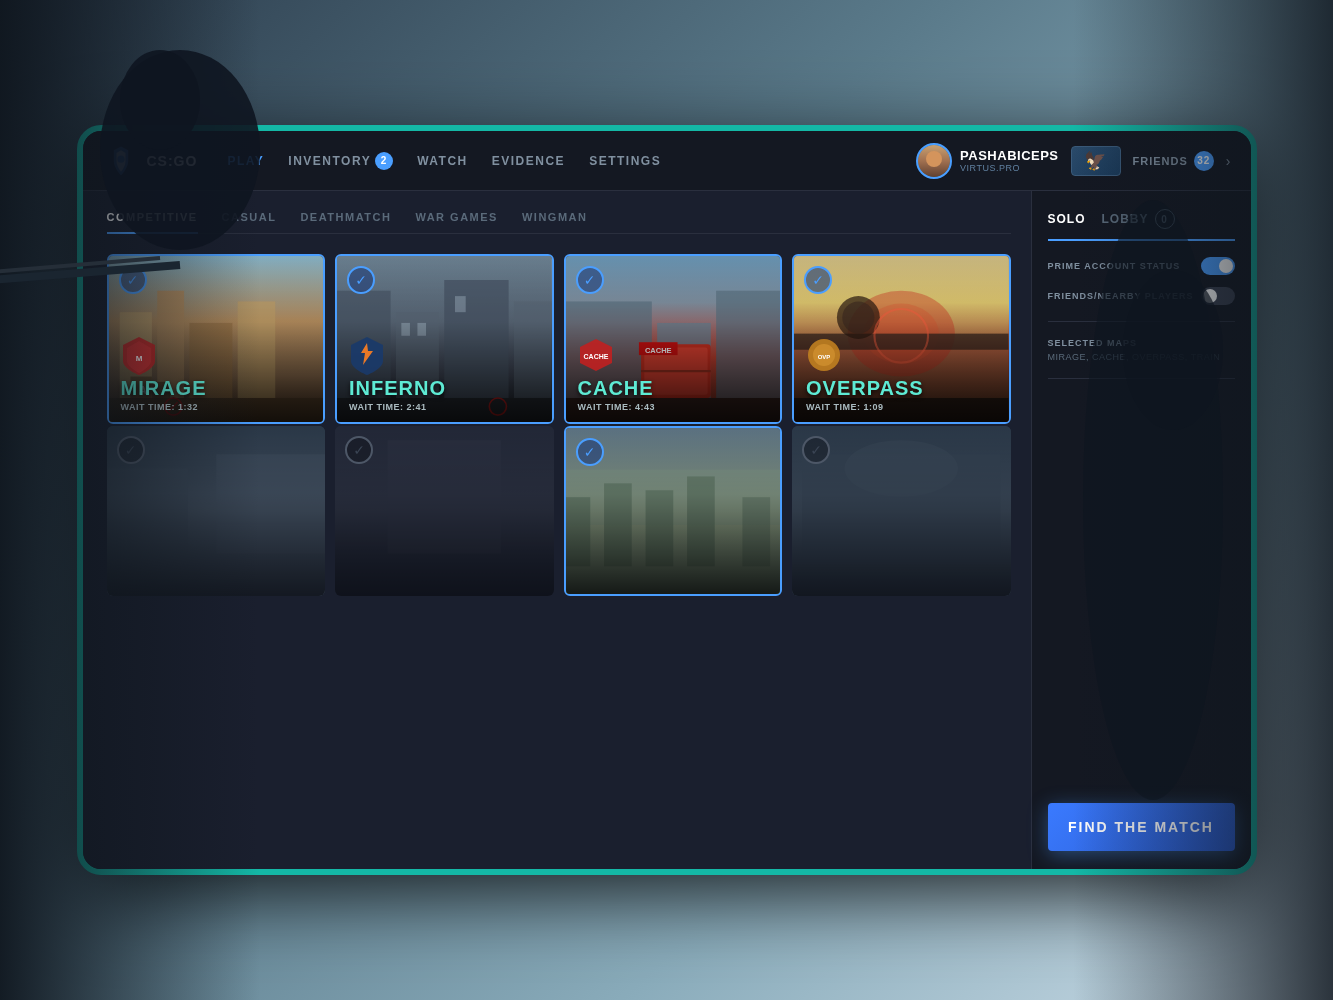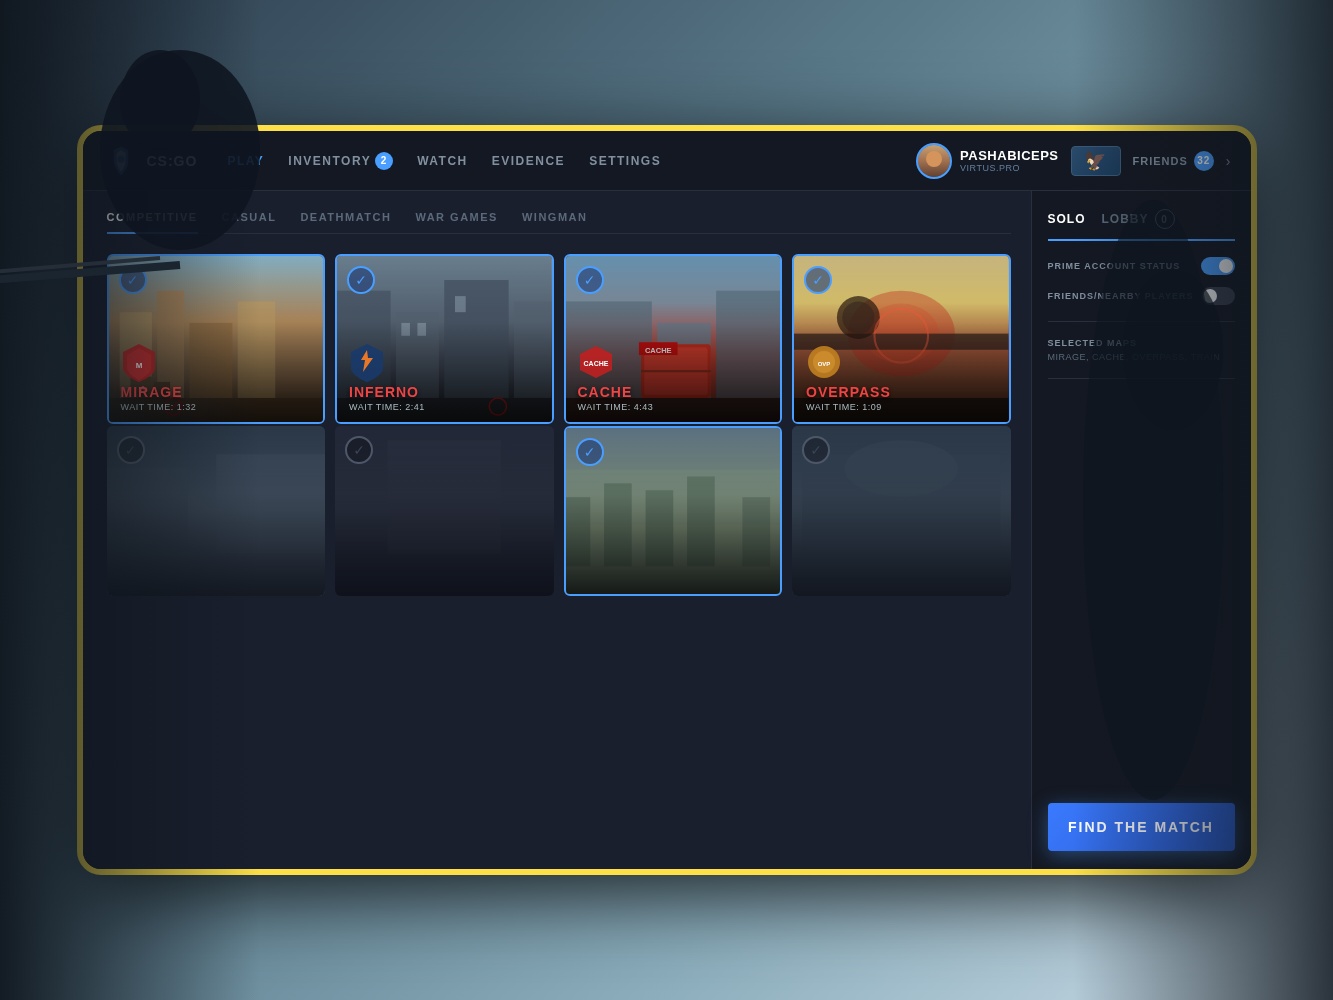--- a/index.html
+++ b/index.html
@@ -22,21 +22,21 @@
       z-index: 0;
     }
 
     .tablet-frame {
       position: relative;
       z-index: 2;
       width: 1180px;
       height: 750px;
       background: #1a1f2e;
       border-radius: 24px;
-      border: 6px solid #fde047;
+      border: 6px solid #14b8a6;
       box-shadow: 0 20px 80px rgba(0,0,0,0.8), inset 0 1px 0 rgba(255,255,255,0.05);
       display: flex;
       flex-direction: column;
       overflow: hidden;
     }
 
     
     .navbar {
       display: flex;
       align-items: center;
@@ -357,31 +357,31 @@
     .map-emblem {
       width: 36px;
       height: 36px;
       margin-bottom: 4px;
       display: flex;
       align-items: center;
       justify-content: center;
     }
 
     .map-name {
-      color: #ef4444;
-      font-size: 14px;
+      color: #5eead4;
+      font-size: 20px;
       font-weight: 900;
       letter-spacing: 1px;
       text-shadow: 0 2px 4px rgba(0,0,0,0.8);
     }
 
     .map-wait {
       color: #aabbc0;
       font-size: 9px;
-      font-weight: 400;
+      font-weight: 700;
       letter-spacing: 0.5px;
       margin-top: 2px;
     }
 
     
     .sidebar {
       width: 220px;
       background: #141822;
       border-left: 1px solid #2a2f3e;
       padding: 18px 16px;

